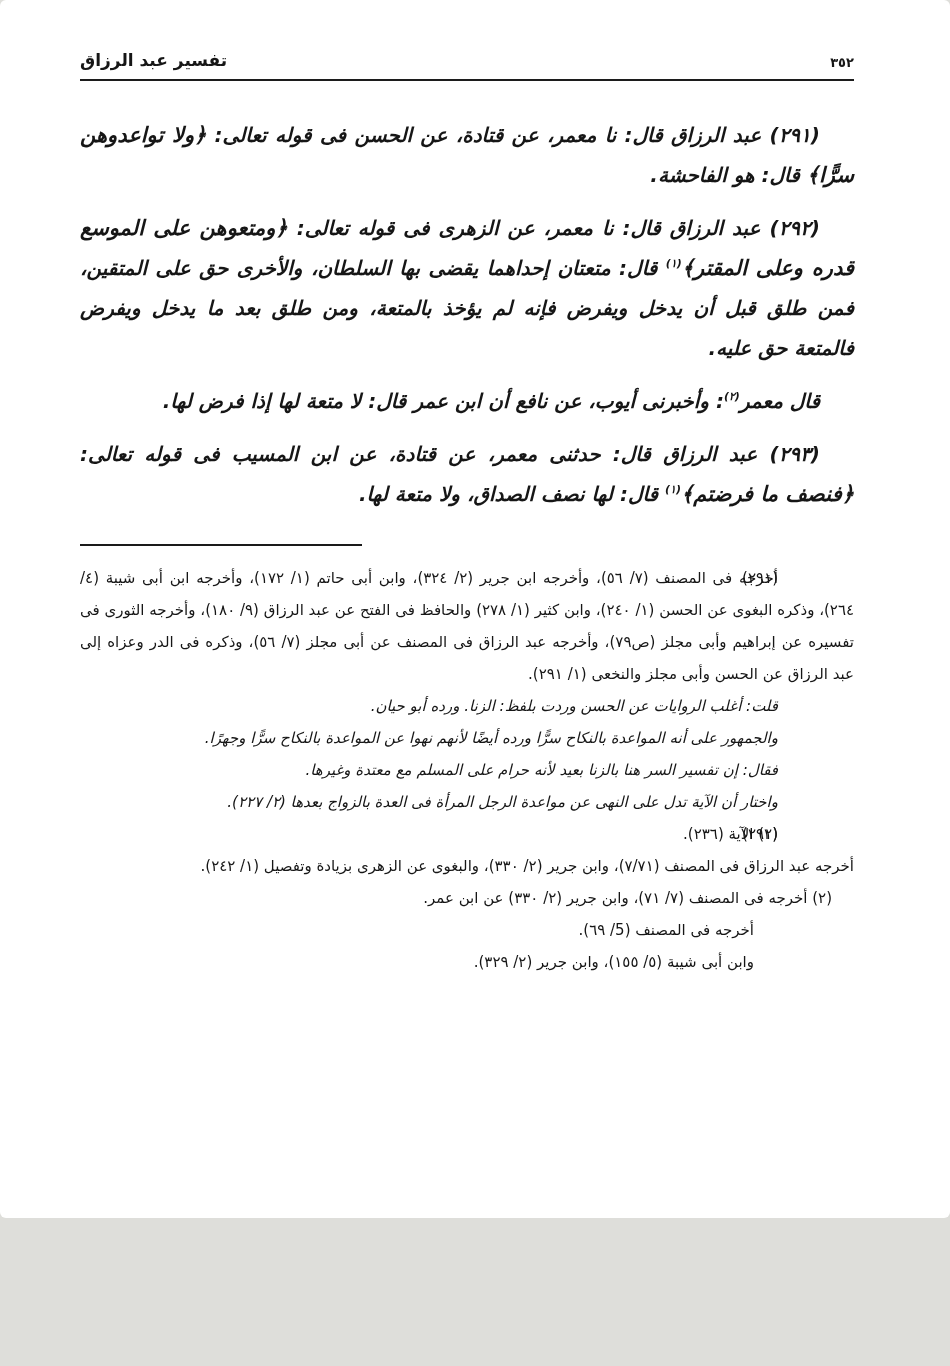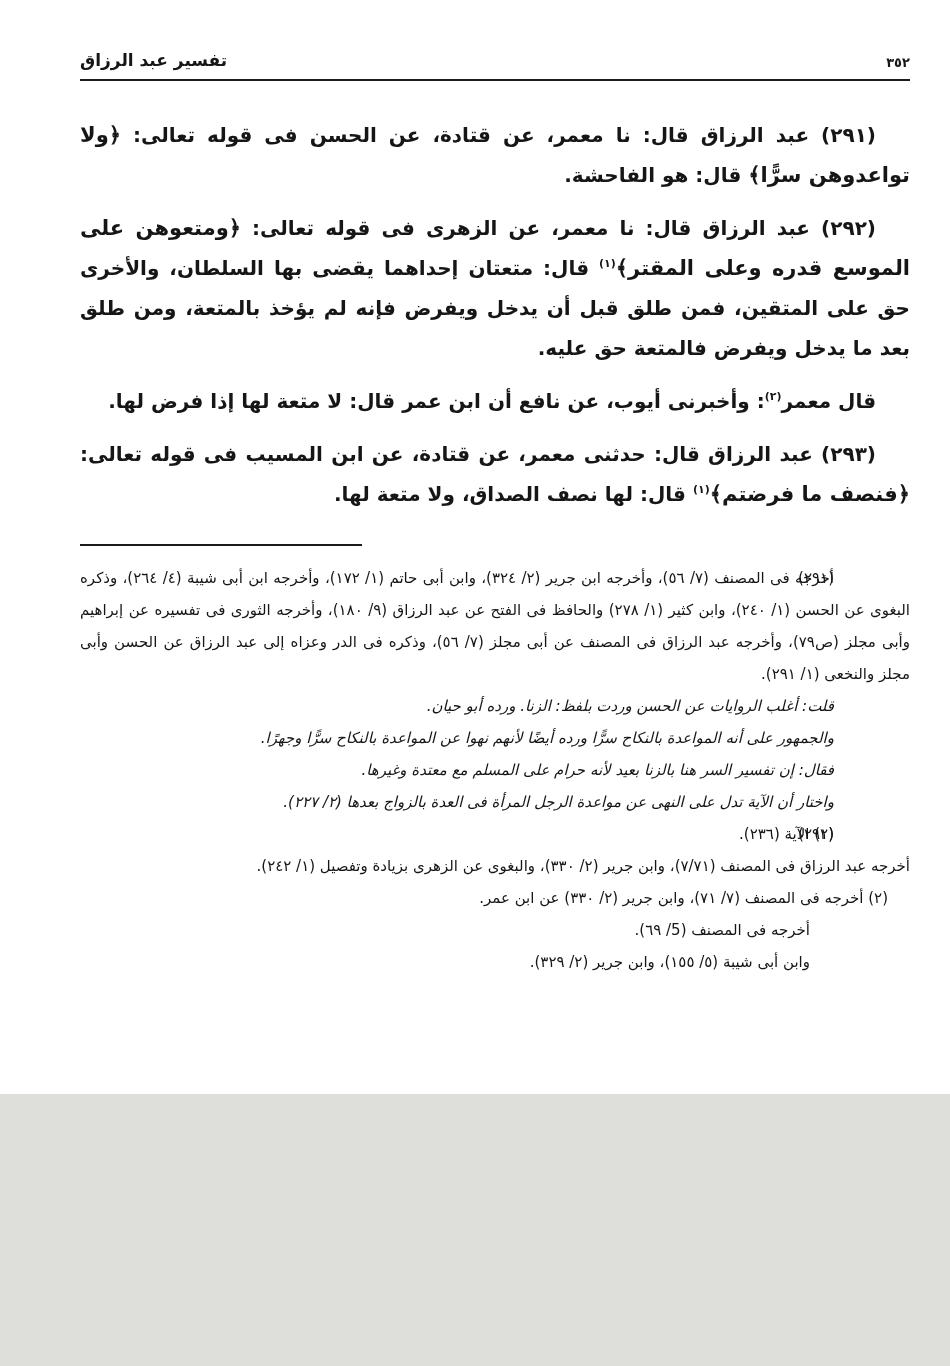--- a/index.html
+++ b/index.html
@@ -1,33 +1,33 @@
 <!DOCTYPE html>
 <html lang="ar" dir="rtl"><head>
 <meta charset="utf-8">
 <style>
   html,body{margin:0;padding:0;background:#dededa;}
   .page{
-    width:950px;height:1094px;margin:0 auto;background:#ffffff;
-    box-sizing:border-box;padding:50px 40px 40px 80px;
+    width:950px;height:1218px;margin:0 auto;background:#ffffff;
+    box-sizing:border-box;padding:50px 96px 40px 80px;
     direction:rtl;font-family:"DejaVu Sans",sans-serif;color:#161616;
-    overflow:hidden;position:relative;
+    overflow:hidden;position:relative;border-radius:6px;
   }
   
   .hdr{
     display:flex;flex-direction:row;justify-content:space-between;align-items:flex-end;
     direction:ltr;border-bottom:2px solid #1c1c1c;padding-bottom:9px;
   }
   .book-title{font-size:17px;font-weight:bold;letter-spacing:.2px;}
   .page-number{font-size:13px;font-weight:bold;}
   
   .matn{margin-top:34px;}
   .body-para{
     font-size:20px;font-weight:bold;line-height:40px;
-    text-align:justify;margin:0 0 13px;text-indent:34px;
+    text-align:justify;margin:0 0 13px;text-indent:34px;font-style:italic;
   }
   .quran{font-size:21px;}
   .supref{font-size:11px;vertical-align:super;line-height:0;}
   
   .fn-rule{
     width:282px;border:0;border-top:2.5px solid #1a1a1a;
     margin:30px auto 16px 0;height:0;
   }
   
   .fn{font-size:15px;line-height:32px;text-align:justify;position:relative;margin:0;}

